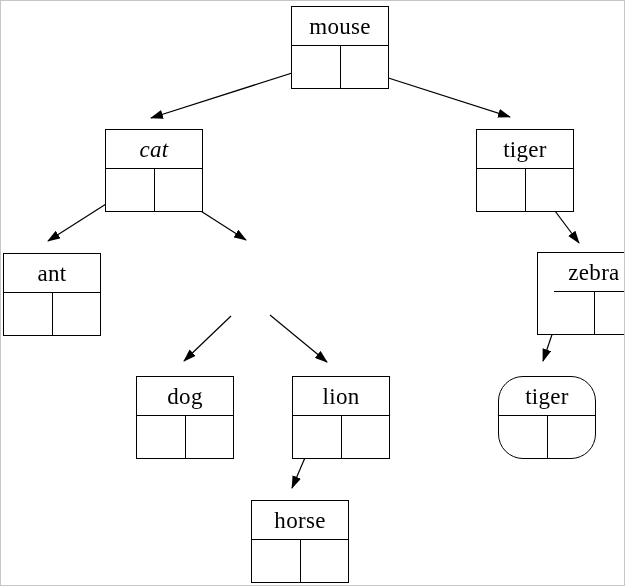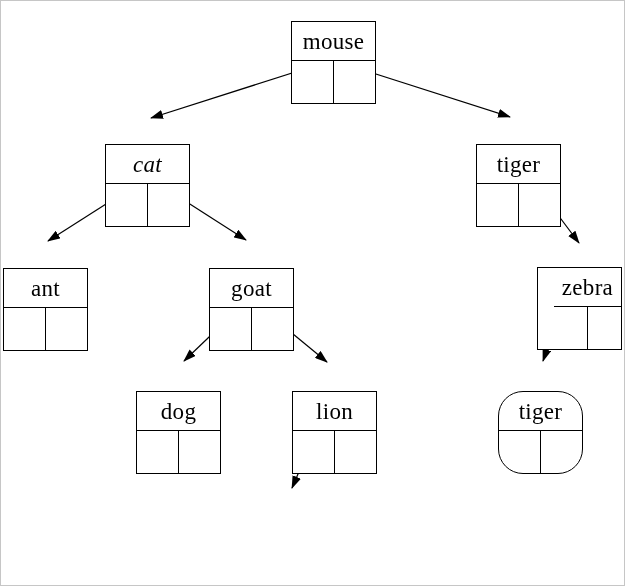--- a/index.html
+++ b/index.html
@@ -9,25 +9,25 @@
     border: 1px solid #c6c6c6;
     background: #ffffff;
     font-family: "Liberation Serif", "DejaVu Serif", serif;
     overflow: hidden;
   }
   .stage { position: relative; width: 623px; height: 584px; }
   svg.edges-layer { position: absolute; left: 0; top: 0; pointer-events: none; }
 
   .node {
     position: absolute;
-    width: 85px; height: 83px;
+    width: 98px; height: 83px;
     box-sizing: border-box;
     border: 1.5px solid #000;
     background: #fff;
-    display: flex; flex-direction: column; margin-top: 15px;
+    display: flex; flex-direction: column;
   }
   .node-label {
     flex: 0 0 38px;
     border-bottom: 1.5px solid #000;
     display: flex; align-items: center; justify-content: center;
     font-size: 23px; line-height: 1; color: #000;
     letter-spacing: 0.3px;
   }
   .node-cells { flex: 1 1 auto; display: flex; }
   .cell { flex: 1 1 50%; }
@@ -91,27 +91,20 @@
   </div>
 
   <div class="node n-ant">
     <div class="node-label">ant</div>
     <div class="node-cells">
       <div class="cell cell-left"></div>
       <div class="cell"></div>
     </div>
   </div>
 
-  <div class="node n-goat">
-    <div class="node-label">goat</div>
-    <div class="node-cells">
-      <div class="cell cell-left"></div>
-      <div class="cell"></div>
-    </div>
-  </div>
 
   <div class="node n-zebra">
     <div class="node-label">zebra</div>
     <div class="node-cells">
       <div class="cell cell-left"></div>
       <div class="cell"></div>
     </div>
   </div>
 
   <div class="node n-dog">
@@ -131,14 +124,21 @@
   </div>
 
   <div class="node n-tiger">
     <div class="node-label">tiger</div>
     <div class="node-cells">
       <div class="cell cell-left"></div>
       <div class="cell"></div>
     </div>
   </div>
 
+  <div class="node n-horse">
+    <div class="node-label">horse</div>
+    <div class="node-cells">
+      <div class="cell cell-left"></div>
+      <div class="cell"></div>
+    </div>
+  </div>
 
 </div>
 
 </body></html>

